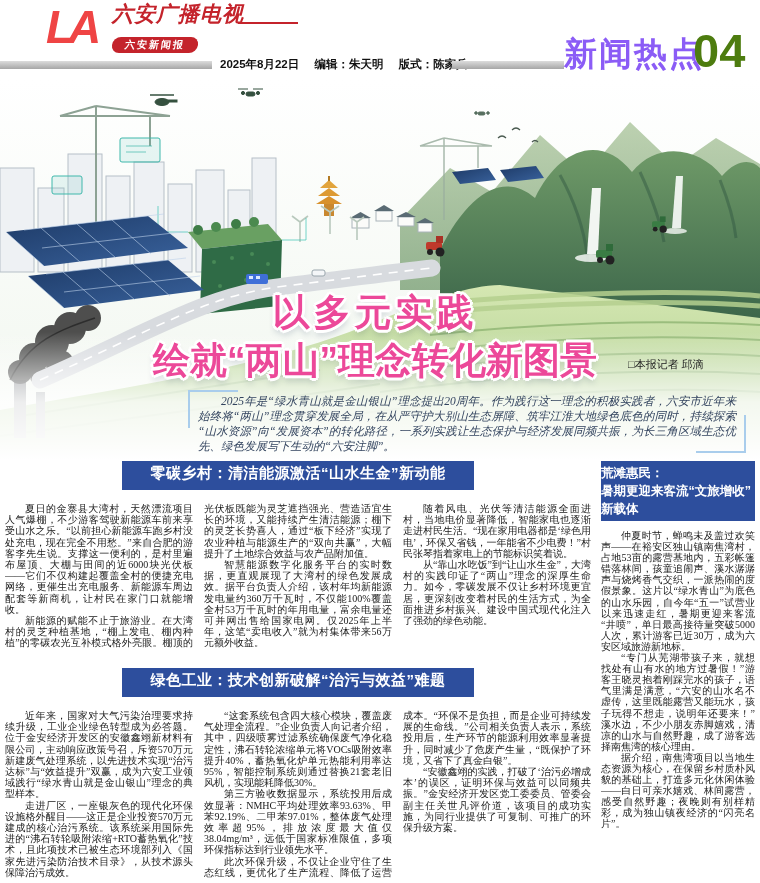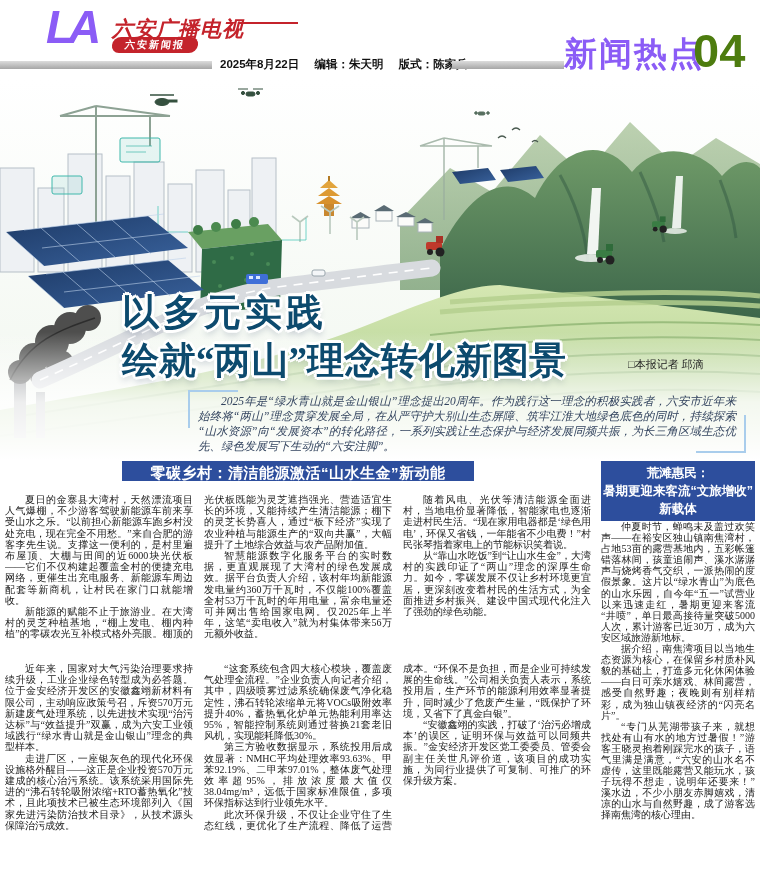--- a/index.html
+++ b/index.html
@@ -1,74 +1,74 @@
 <!DOCTYPE html>
 <html lang="zh"><head>
 <meta charset="utf-8">
 <style>
   html,body{margin:0;padding:0;background:#ffffff;}
   #page{position:relative;width:760px;height:883px;background:#fff;overflow:hidden;
         font-family:"Liberation Serif","DejaVu Serif",serif;color:#191919;}
 
   
   .monogram{position:absolute;left:46px;top:4px;font:900 italic 46px/1 "Liberation Sans","DejaVu Sans",sans-serif;
-            color:#8b5cf6;letter-spacing:-6px;}
-  .brand{position:absolute;left:112px;top:19px;font:700 italic 21px/1 "Liberation Serif","DejaVu Serif",serif;
+            color:#ef4444;letter-spacing:-6px;}
+  .brand{position:absolute;left:112px;top:4px;font:700 italic 21px/1 "Liberation Serif","DejaVu Serif",serif;
          color:#c4232b;letter-spacing:1px;white-space:nowrap;}
   .brand-line{position:absolute;left:238px;top:22px;width:60px;height:2px;background:#c4232b;}
   .badge{position:absolute;left:112px;top:37px;background:#c4232b;color:#fff;
          font:700 10px/1 "Liberation Sans","DejaVu Sans",sans-serif;padding:3px 13px;border-radius:9px;
          transform:skewX(-8deg);letter-spacing:2px;}
   .bar{position:absolute;top:61px;height:8px;background:linear-gradient(180deg,#dcdcdc,#a6a6a6);}
   .bar-left{left:0;width:212px;}
   .bar-right{left:452px;width:112px;}
   .dateline{position:absolute;left:220px;top:57px;font:700 11.5px/1.3 "Liberation Sans","DejaVu Sans",sans-serif;
             color:#111;white-space:nowrap;}
   .dateline span{margin-right:12px;}
   .section-title{position:absolute;left:564px;top:37px;font:900 33px/1 "Liberation Sans","DejaVu Sans",sans-serif;
             color:#8b5cf6;letter-spacing:2px;}
   .page-no{position:absolute;left:693px;top:27px;font:700 47px/1 "Liberation Sans","DejaVu Sans",sans-serif;color:#4d7c0f;}
 
   
   .hero{position:absolute;left:0;top:80px;width:760px;height:380px;}
   .hero svg{display:block;}
-  .headline{position:absolute;left:122px;top:210px;width:506px;text-align:left;
-            font-family:Liberation Serif, serif;font-weight:900;color:#0c4a6e;z-index:2;
+  .headline{position:absolute;left:122px;top:210px;width:506px;text-align:center;
+            font-family:Liberation Sans, sans-serif;font-weight:900;color:#ec4899;z-index:2;
             text-shadow:-2px -2px 0 #fff,2px -2px 0 #fff,-2px 2px 0 #fff,2px 2px 0 #fff,
                         -3px 0 0 #fff,3px 0 0 #fff,0 -3px 0 #fff,0 3px 0 #fff,0 5px 6px rgba(30,50,90,.25);}
   .h-line1{font-size:37px;line-height:46px;letter-spacing:4px;}
   .h-line2{font-size:37px;line-height:50px;letter-spacing:0;}
   .byline{position:absolute;left:628px;top:278px;font:11px/1.2 "Liberation Serif","DejaVu Serif",serif;color:#222;z-index:2;}
 
   
   .intro{position:absolute;left:188px;top:390px;width:558px;height:63px;padding:4px 10px;box-sizing:border-box;z-index:3;}
   .intro::before{content:"";position:absolute;left:0;top:0;width:48px;height:36px;
                  border-left:2px solid #a9cdec;border-top:2px solid #a9cdec;}
   .intro::after{content:"";position:absolute;right:0;bottom:0;width:48px;height:36px;
                 border-right:2px solid #a9cdec;border-bottom:2px solid #a9cdec;}
   .intro p{margin:0;font:italic 11.5px/15px "Liberation Serif","DejaVu Serif",serif;color:#33445f;
            text-indent:2em;text-align:justify;}
 
   
   .content{position:absolute;left:5px;top:461px;width:750px;height:422px;display:flex;gap:10px;}
   .left{width:586px;}
-  .sec-head{width:352px;margin:0 auto;height:20px;background:#2d4e9d;color:#fff;
+  .sec-head{width:352px;margin:0 auto;height:29px;background:#2d4e9d;color:#fff;
             font:700 15px/23px "Liberation Sans","DejaVu Sans",sans-serif;text-align:center;letter-spacing:.5px;
             white-space:nowrap;overflow:hidden;}
   .sec2-head{margin-top:9px;}
   .sec-body{margin-top:13px;column-count:3;column-gap:11px;font-size:10px;line-height:11.2px;
             text-align:justify;color:#191919;overflow:hidden;}
   .sec-body p{margin:0;text-indent:2em;}
   .sec1{height:156px;}
   .sec2{height:185px;}
 
   .right{width:154px;}
-  .aside-head{height:57px;background:#2d4e9d;color:#fff;text-align:center;
+  .aside-head{height:57px;background:#2d4e9d;color:#fff;
               font:700 12.5px/18px "Liberation Sans","DejaVu Sans",sans-serif;padding-top:3px;box-sizing:content-box;}
-  .aside-body{height:353px;overflow:hidden;font-size:10px;line-height:11.1px;
+  .aside-body{margin-top:9px;height:353px;overflow:hidden;font-size:10px;line-height:11.1px;
               text-align:justify;color:#191919;}
   .aside-body p{margin:0;text-indent:2em;}
 </style>
 </head>
 <body>
 
 <div id="page">
 
   <header>
     <span class="monogram">LA</span>
@@ -314,37 +314,38 @@
         <div class="sec-body sec1">
           <p>夏日的金寨县大湾村，天然漂流项目人气爆棚，不少游客驾驶新能源车前来享受山水之乐。“以前担心新能源车跑乡村没处充电，现在完全不用愁。”来自合肥的游客李先生说。支撑这一便利的，是村里遍布屋顶、大棚与田间的近6000块光伏板——它们不仅构建起覆盖全村的便捷充电网络，更催生出充电服务、新能源车周边配套等新商机，让村民在家门口就能增收。</p>
           <p>新能源的赋能不止于旅游业。在大湾村的灵芝种植基地，“棚上发电、棚内种植”的零碳农光互补模式格外亮眼。棚顶的光伏板既能为灵芝遮挡强光、营造适宜生长的环境，又能持续产生清洁能源；棚下的灵芝长势喜人，通过“板下经济”实现了农业种植与能源生产的“双向共赢”，大幅提升了土地综合效益与农产品附加值。</p>
           <p>智慧能源数字化服务平台的实时数据，更直观展现了大湾村的绿色发展成效。据平台负责人介绍，该村年均新能源发电量约360万千瓦时，不仅能100%覆盖全村53万千瓦时的年用电量，富余电量还可并网出售给国家电网。仅2025年上半年，这笔“卖电收入”就为村集体带来56万元额外收益。</p>
           <p>随着风电、光伏等清洁能源全面进村，当地电价显著降低，智能家电也逐渐走进村民生活。“现在家用电器都是‘绿色用电’，环保又省钱，一年能省不少电费！”村民张琴指着家电上的节能标识笑着说。</p>
           <p>从“靠山水吃饭”到“让山水生金”，大湾村的实践印证了“两山”理念的深厚生命力。如今，零碳发展不仅让乡村环境更宜居，更深刻改变着村民的生活方式，为全面推进乡村振兴、建设中国式现代化注入了强劲的绿色动能。</p>
         </div>
       </section>
 
       <section>
+        <div class="sec-head sec2-head">绿色工业：技术创新破解“治污与效益”难题</div>
         <div class="sec-body sec2">
           <p>近年来，国家对大气污染治理要求持续升级，工业企业绿色转型成为必答题。位于金安经济开发区的安徽鑫翊新材料有限公司，主动响应政策号召，斥资570万元新建废气处理系统，以先进技术实现“治污达标”与“效益提升”双赢，成为六安工业领域践行“绿水青山就是金山银山”理念的典型样本。</p>
           <p>走进厂区，一座银灰色的现代化环保设施格外醒目——这正是企业投资570万元建成的核心治污系统。该系统采用国际先进的“沸石转轮吸附浓缩+RTO蓄热氧化”技术，且此项技术已被生态环境部列入《国家先进污染防治技术目录》，从技术源头保障治污成效。</p>
           <p>“这套系统包含四大核心模块，覆盖废气处理全流程。”企业负责人向记者介绍，其中，四级喷雾过滤系统确保废气净化稳定性，沸石转轮浓缩单元将VOCs吸附效率提升40%，蓄热氧化炉单元热能利用率达95%，智能控制系统则通过替换21套老旧风机，实现能耗降低30%。</p>
           <p>第三方验收数据显示，系统投用后成效显著：NMHC平均处理效率93.63%、甲苯92.19%、二甲苯97.01%，整体废气处理效率超95%，排放浓度最大值仅38.04mg/m³，远低于国家标准限值，多项环保指标达到行业领先水平。</p>
           <p>此次环保升级，不仅让企业守住了生态红线，更优化了生产流程、降低了运营成本。“环保不是负担，而是企业可持续发展的生命线。”公司相关负责人表示，系统投用后，生产环节的能源利用效率显著提升，同时减少了危废产生量，“既保护了环境，又省下了真金白银”。</p>
           <p>“安徽鑫翊的实践，打破了‘治污必增成本’的误区，证明环保与效益可以同频共振。”金安经济开发区党工委委员、管委会副主任关世凡评价道，该项目的成功实施，为同行业提供了可复制、可推广的环保升级方案。</p>
         </div>
       </section>
     </div>
 
     <aside class="right">
       <div class="aside-head">
         <div>荒滩惠民：</div>
         <div>暑期更迎来客流“文旅增收”</div>
         <div>新载体</div>
       </div>
       <div class="aside-body">
         <p>仲夏时节，蝉鸣未及盖过欢笑声——在裕安区独山镇南焦湾村，占地53亩的露营基地内，五彩帐篷错落林间，孩童追闹声、溪水潺潺声与烧烤香气交织，一派热闹的度假景象。这片以“绿水青山”为底色的山水乐园，自今年“五一”试营业以来迅速走红，暑期更迎来客流“井喷”，单日最高接待量突破5000人次，累计游客已近30万，成为六安区域旅游新地标。</p>
+        <p>“专门从芜湖带孩子来，就想找处有山有水的地方过暑假！”游客王晓灵抱着刚踩完水的孩子，语气里满是满意，“六安的山水名不虚传，这里既能露营又能玩水，孩子玩得不想走，说明年还要来！”溪水边，不少小朋友赤脚嬉戏，清凉的山水与自然野趣，成了游客选择南焦湾的核心理由。</p>
         <p>据介绍，南焦湾项目以当地生态资源为核心，在保留乡村质朴风貌的基础上，打造多元化休闲体验——白日可亲水嬉戏、林间露营，感受自然野趣；夜晚则有别样精彩，成为独山镇夜经济的“闪亮名片”。</p>
-        <p>“专门从芜湖带孩子来，就想找处有山有水的地方过暑假！”游客王晓灵抱着刚踩完水的孩子，语气里满是满意，“六安的山水名不虚传，这里既能露营又能玩水，孩子玩得不想走，说明年还要来！”溪水边，不少小朋友赤脚嬉戏，清凉的山水与自然野趣，成了游客选择南焦湾的核心理由。</p>
       </div>
     </aside>
   </div>
 </div>
 
 </body></html>

